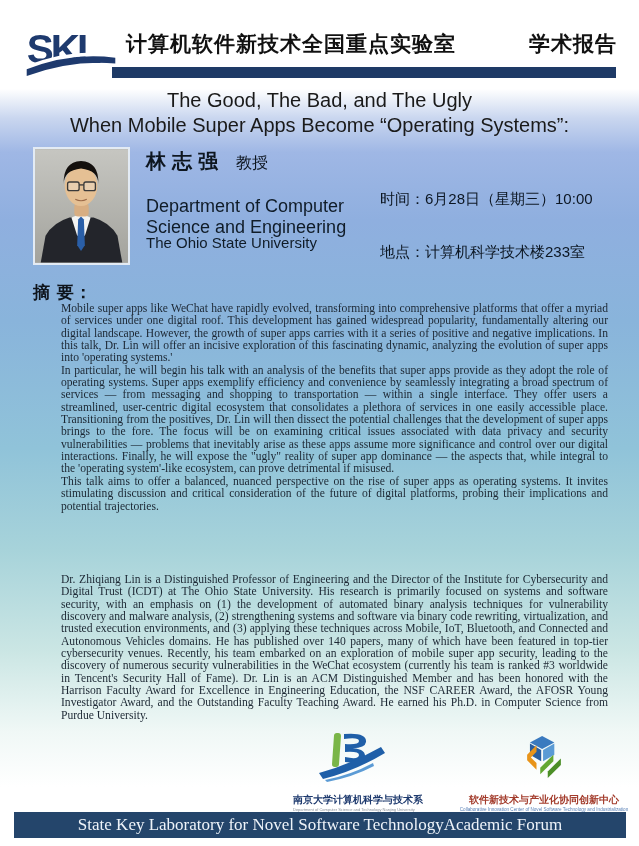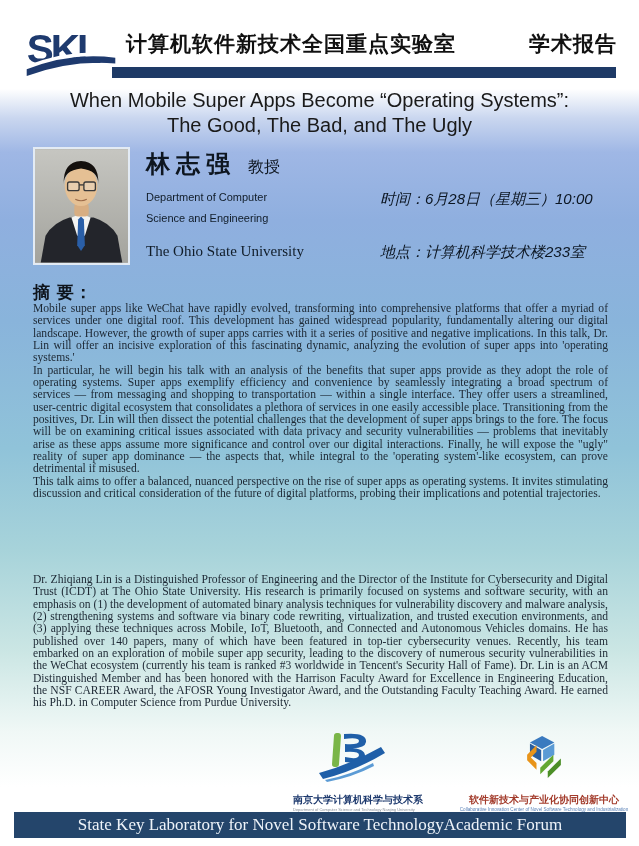--- a/index.html
+++ b/index.html
@@ -27,46 +27,46 @@
   .title {
     position:absolute; left:0; top:88px; width:100%; text-align:center;
     font-family:"Liberation Sans",sans-serif; font-size:20px; line-height:25px; color:#1a1a1a;
   }
   
   .photo {
     position:absolute; left:33px; top:147px; width:97px; height:118px;
     border:2px solid #e3ebf4; background:#b7b7b2;
   }
   .sp-name-row { position:absolute; left:146px; top:148px; color:#0e1620; }
-  .sp-name { font-family:"Liberation Serif",serif; font-weight:bold; font-size:24px; letter-spacing:6px; }
+  .sp-name { font-family:"Liberation Serif",serif; font-weight:bold; font-size:20px; letter-spacing:6px; }
   .sp-title { font-family:"Liberation Sans",sans-serif; font-size:16px; margin-left:8px; }
   .sp-dept {
-    position:absolute; left:146px; top:187px; font-family:"Liberation Sans",sans-serif;
-    font-size:11px; line-height:21px; color:#101c28;
+    position:absolute; left:146px; top:196px; font-family:"Liberation Sans",sans-serif;
+    font-size:18px; line-height:21px; color:#101c28;
   }
   .sp-univ {
-    position:absolute; left:146px; top:243px; font-family:Liberation Serif, serif;
+    position:absolute; left:146px; top:234px; font-family:Liberation Sans, sans-serif;
     font-size:15px; color:#101c28;
   }
   .sp-time, .sp-loc {
     position:absolute; left:380px; font-family:"Liberation Sans",sans-serif;
-    font-size:15px; color:#0c1622; white-space:nowrap;font-style:italic;
+    font-size:15px; color:#0c1622; white-space:nowrap;
   }
   .sp-time { top:190px; } .sp-loc { top:243px; }
   
   .sec-head {
     position:absolute; left:33px; font-family:"Liberation Sans",sans-serif;
     font-weight:bold; font-size:17px; color:#0e141c; letter-spacing:1px;
   }
   .abs-head { top:281px; } .bio-head { top:548px; }
   .abs-body { position:absolute; left:33px; top:303px; width:575px; }
   .bio-body { position:absolute; left:33px; top:574px; width:575px; }
   .abs-body p, .bio-body p {
     font-family:"Liberation Serif",serif; font-size:11.6px; line-height:12.35px;
-    text-align:justify; color:#1c2733;
+    text-align:justify; color:#1c2733;margin-left:28px;
   }
   
   .logo-left { position:absolute; left:293px; top:731px; width:115px; text-align:center; }
   .logo-right { position:absolute; left:458px; top:734px; width:172px; text-align:center; }
   .cap-cn-left { font-family:"Liberation Sans",sans-serif; font-size:10px; font-weight:bold; color:#1e3a6e; margin-top:2px; white-space:nowrap; }
   .cap-en-left { font-family:"Liberation Sans",sans-serif; font-size:4px; color:#8a9099; white-space:nowrap; }
   .cap-cn-right { font-family:"Liberation Sans",sans-serif; font-size:10px; font-weight:bold; color:#a33c2c; margin-top:10px; white-space:nowrap; }
   .cap-en-right { font-family:"Liberation Sans",sans-serif; font-size:4.6px; color:#5b82b8; white-space:nowrap; }
   
   .foot-bar {
@@ -85,22 +85,22 @@
       <text x="0" y="40" font-family="Liberation Sans, sans-serif" font-size="42" font-weight="900" letter-spacing="-3" fill="#1e3a6e">SKL</text>
       <path d="M0,43 Q46,25 92,31 L92,34 Q46,30 0,47 Z" fill="#ffffff"></path>
       <path d="M0,47 Q46,29 92,35 L92,41 Q46,37 0,54 Z" fill="#1e3a6e"></path>
     </svg>
   </div>
   <div class="hdr-lab">计算机软件新技术全国重点实验室</div>
   <div class="hdr-forum">学术报告</div>
   <div class="hdr-bar"></div>
 
   <div class="title">
+    <div>The Good, The Bad, and The Ugly</div>
     <div>When Mobile Super Apps Become “Operating Systems”:</div>
-    <div>The Good, The Bad, and The Ugly</div>
   </div>
 
   <div class="photo">
     <svg viewBox="0 0 97 118" width="93" height="114">
       <defs>
         <linearGradient id="pbg" x1="0" y1="0" x2="0" y2="1">
           <stop offset="0" stop-color="#c6c6c1"></stop>
             <stop offset="1" stop-color="#a3a39d"></stop>
         </linearGradient>
       </defs>

